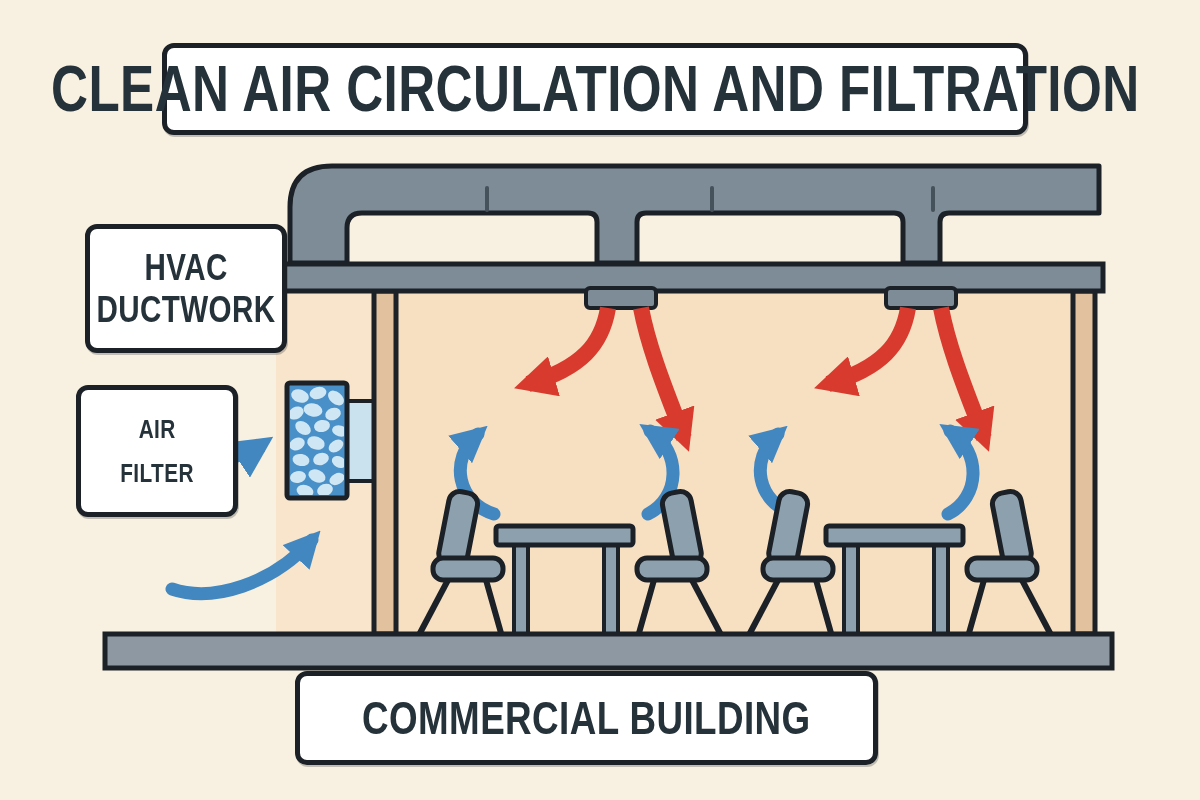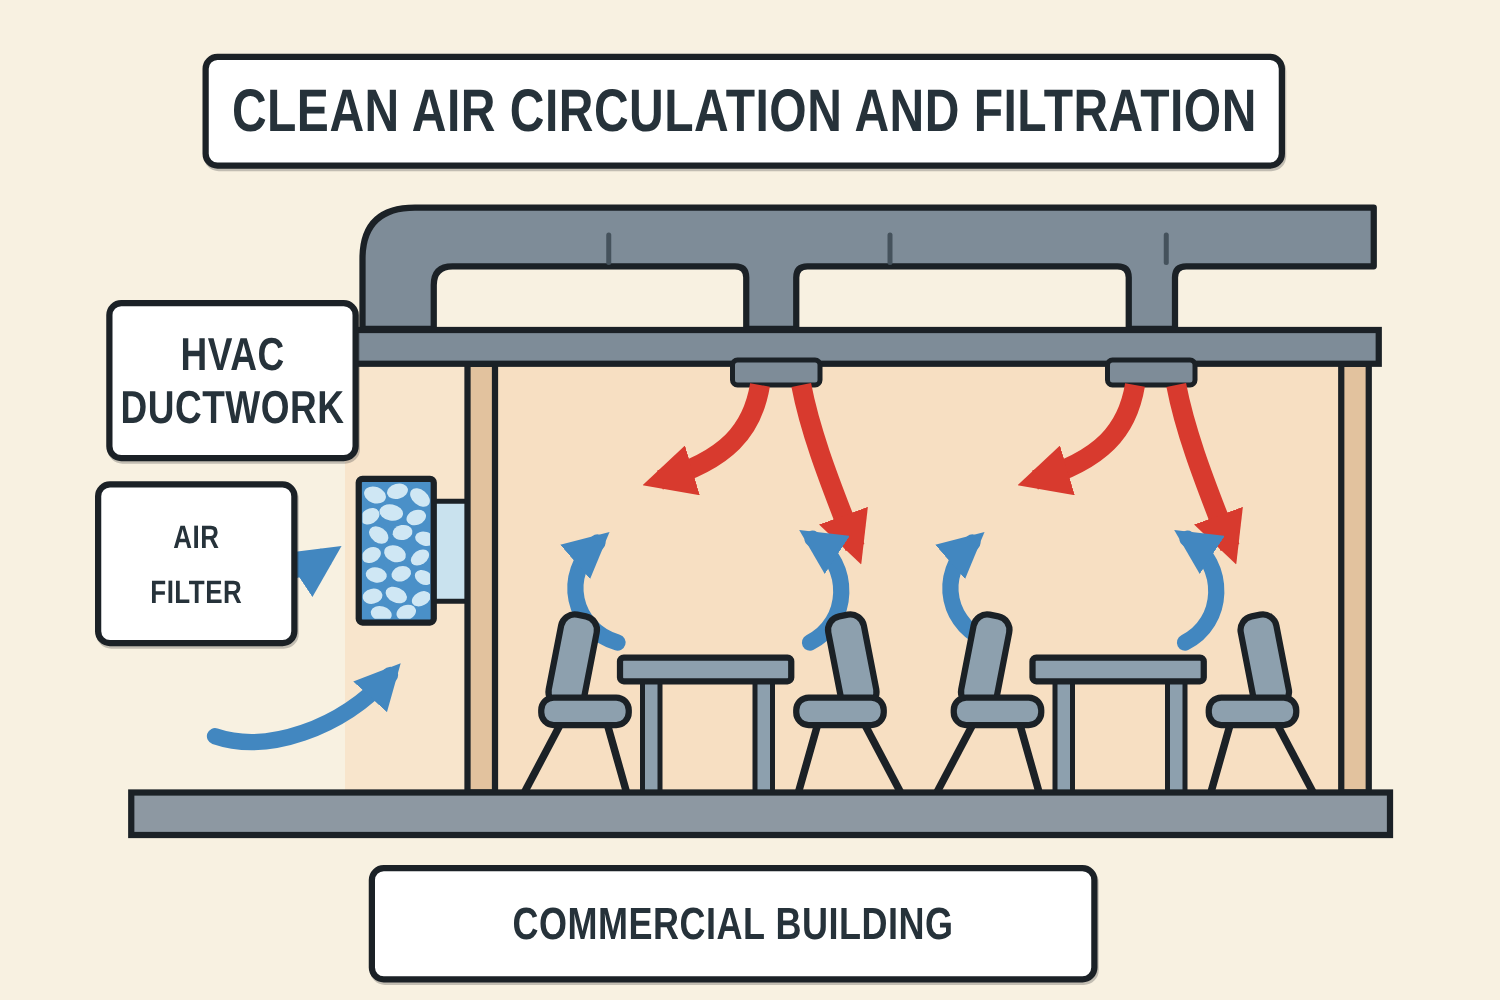--- a/index.html
+++ b/index.html
@@ -15,24 +15,24 @@
   .stage{position:relative; width:1200px; height:800px; background:var(--bg); overflow:hidden;}
   .stage svg{position:absolute; left:0; top:0;}
   .label-box{
     position:absolute; background:var(--label-bg);
     border:5px solid var(--outline); border-radius:12px;
     display:flex; flex-direction:column; align-items:center; justify-content:center;
     color:var(--label-text); font-weight:bold; text-align:center;
     box-shadow:1px 2px 0 rgba(30,35,40,0.25);
   }
   .label-box .ln{display:inline-block; transform:scaleX(0.8); transform-origin:center; white-space:nowrap; letter-spacing:0.5px;}
-  #title-box{left:162px; top:43px; width:856px; height:82px; font-size:48px;}
-  #hvac-box{left:85px; top:240px; width:192px; height:119px; font-size:37px; line-height:42px;}
+  #title-box{left:162px; top:43px; width:856px; height:82px; font-size:64px;}
+  #hvac-box{left:85px; top:224px; width:192px; height:119px; font-size:37px; line-height:42px;}
   #filter-box{left:76px; top:385px; width:152px; height:122px; font-size:26px; line-height:44px;}
-  #building-box{left:295px; top:692px; width:573px; height:84px; font-size:36px;}
+  #building-box{left:295px; top:671px; width:573px; height:84px; font-size:46px;}
 </style>
 </head>
 <body>
 
 <div class="stage">
 
   <svg width="1200" height="800" viewBox="0 0 1200 800">
     <defs>
       <marker id="ah-red" viewBox="0 0 10 10" refX="6.5" refY="5" markerWidth="2.6" markerHeight="2.6" orient="auto-start-reverse">
         <path d="M0 0 L10 5 L0 10 Z" style="fill:var(--supply-red)"></path>

